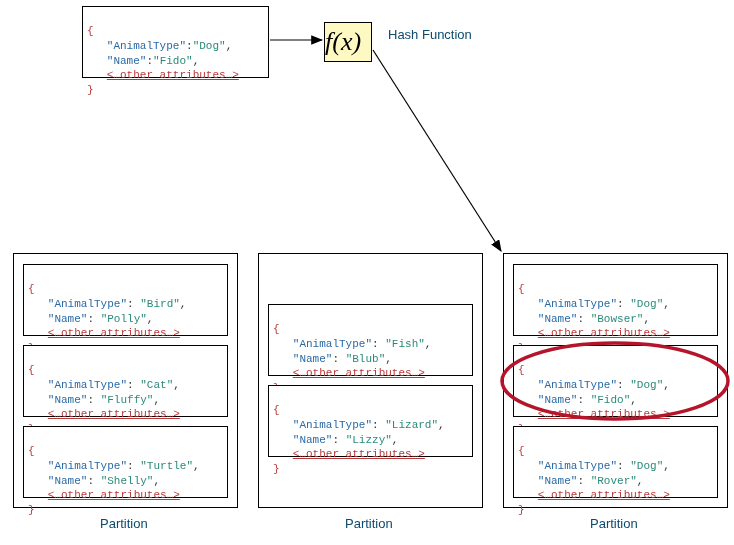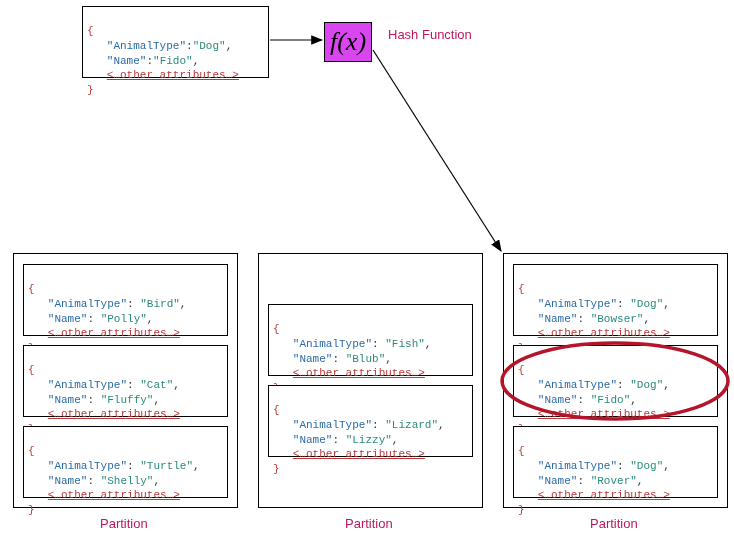--- a/index.html
+++ b/index.html
@@ -29,30 +29,29 @@
     white-space: pre;
   }
   .json-card .brace { color: #b83a3a; }
   .json-card .key   { color: #2a6aa6; }
   .json-card .colon { color: #333; }
   .json-card .val   { color: #2a8a7a; }
   .json-card .other { color: #b83a3a; text-decoration: underline; }
   .label {
     position: absolute;
     font-size: 13px;
-    color: #be185d;
+    color: #0c4a6e;
   }
   .fx-box {
     position: absolute;
     border: 1px solid #000;
-    background: #d946ef;
+    background: #fef9c3;
     font-family: Georgia, "Times New Roman", serif;
     font-style: italic;
     font-size: 26px;
-    text-align: center;
     line-height: 38px;
   }
   svg.overlay {
     position: absolute;
     left: 0; top: 0;
     width: 734px; height: 545px;
     pointer-events: none;
   }
 </style>
 </head>

